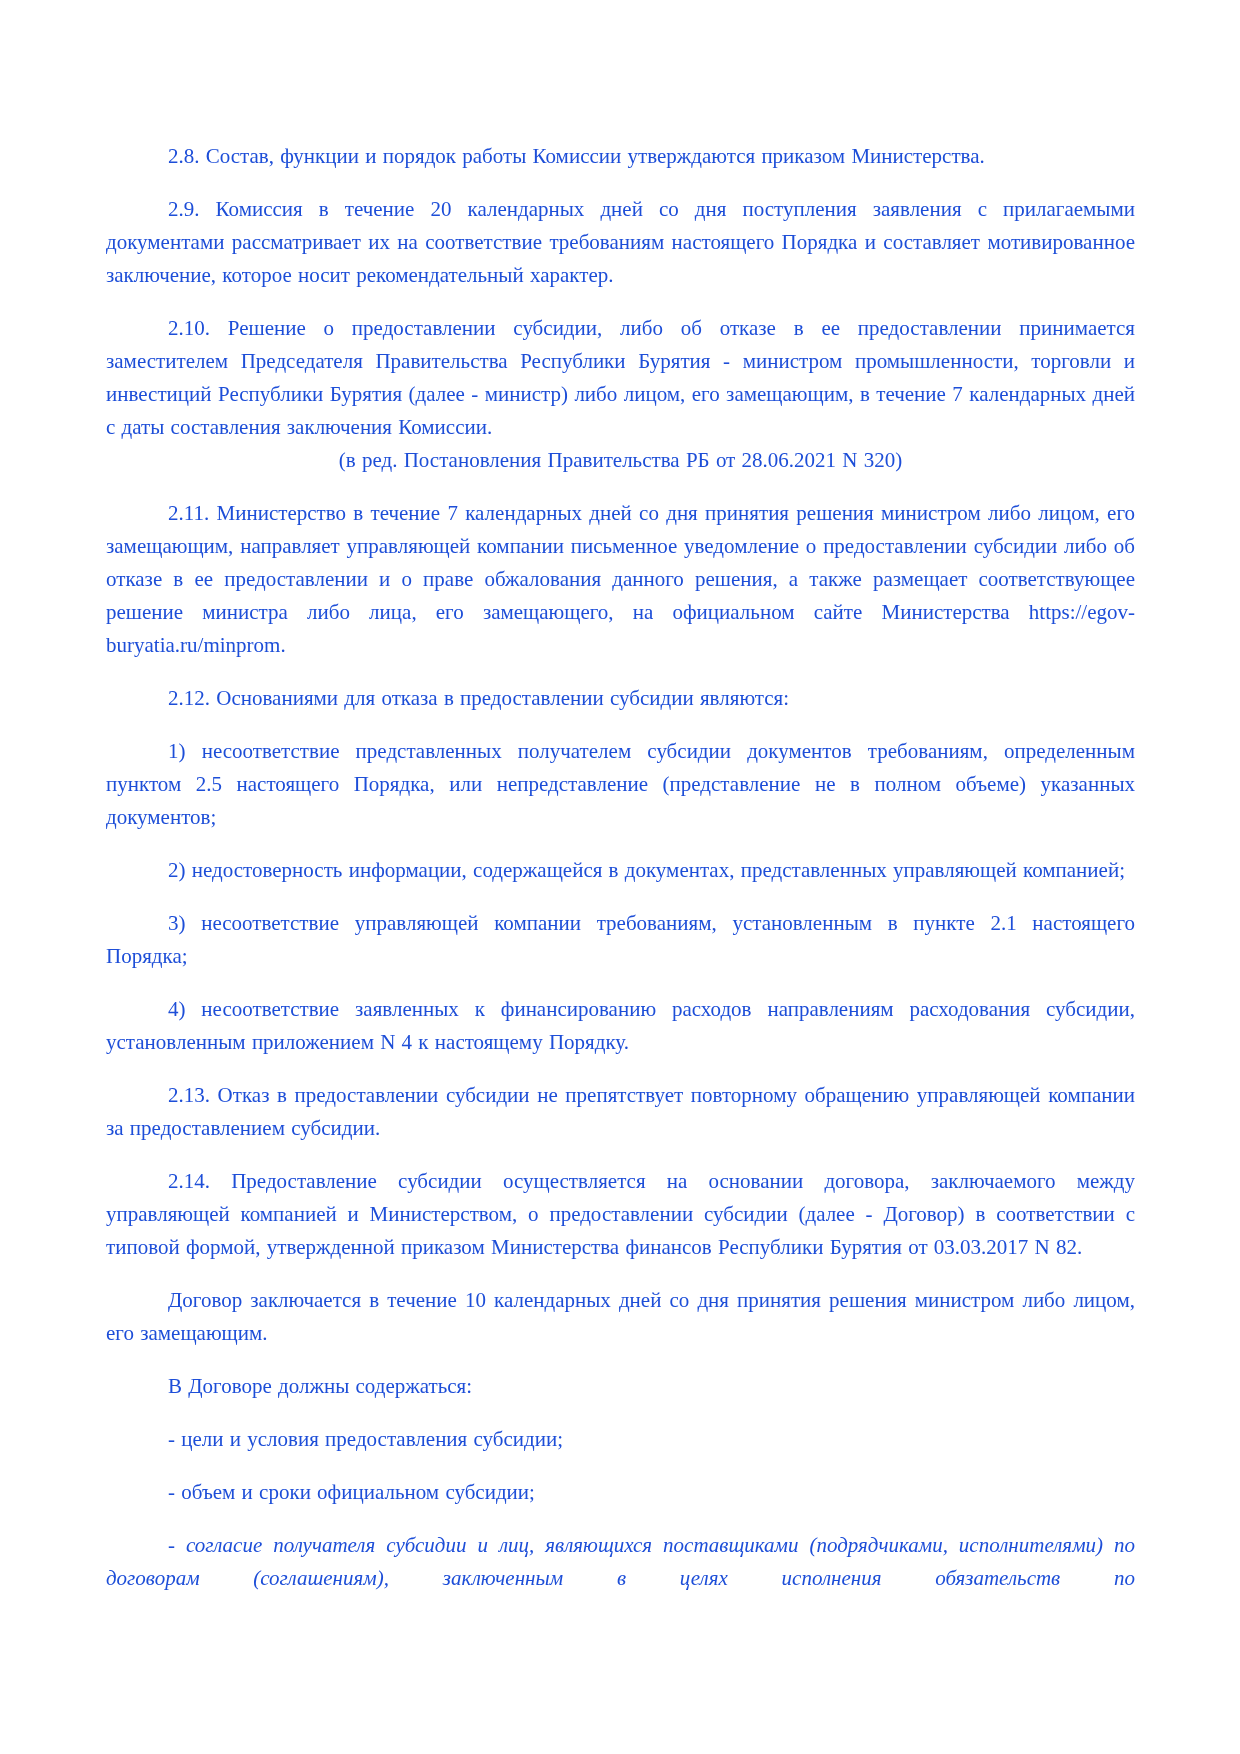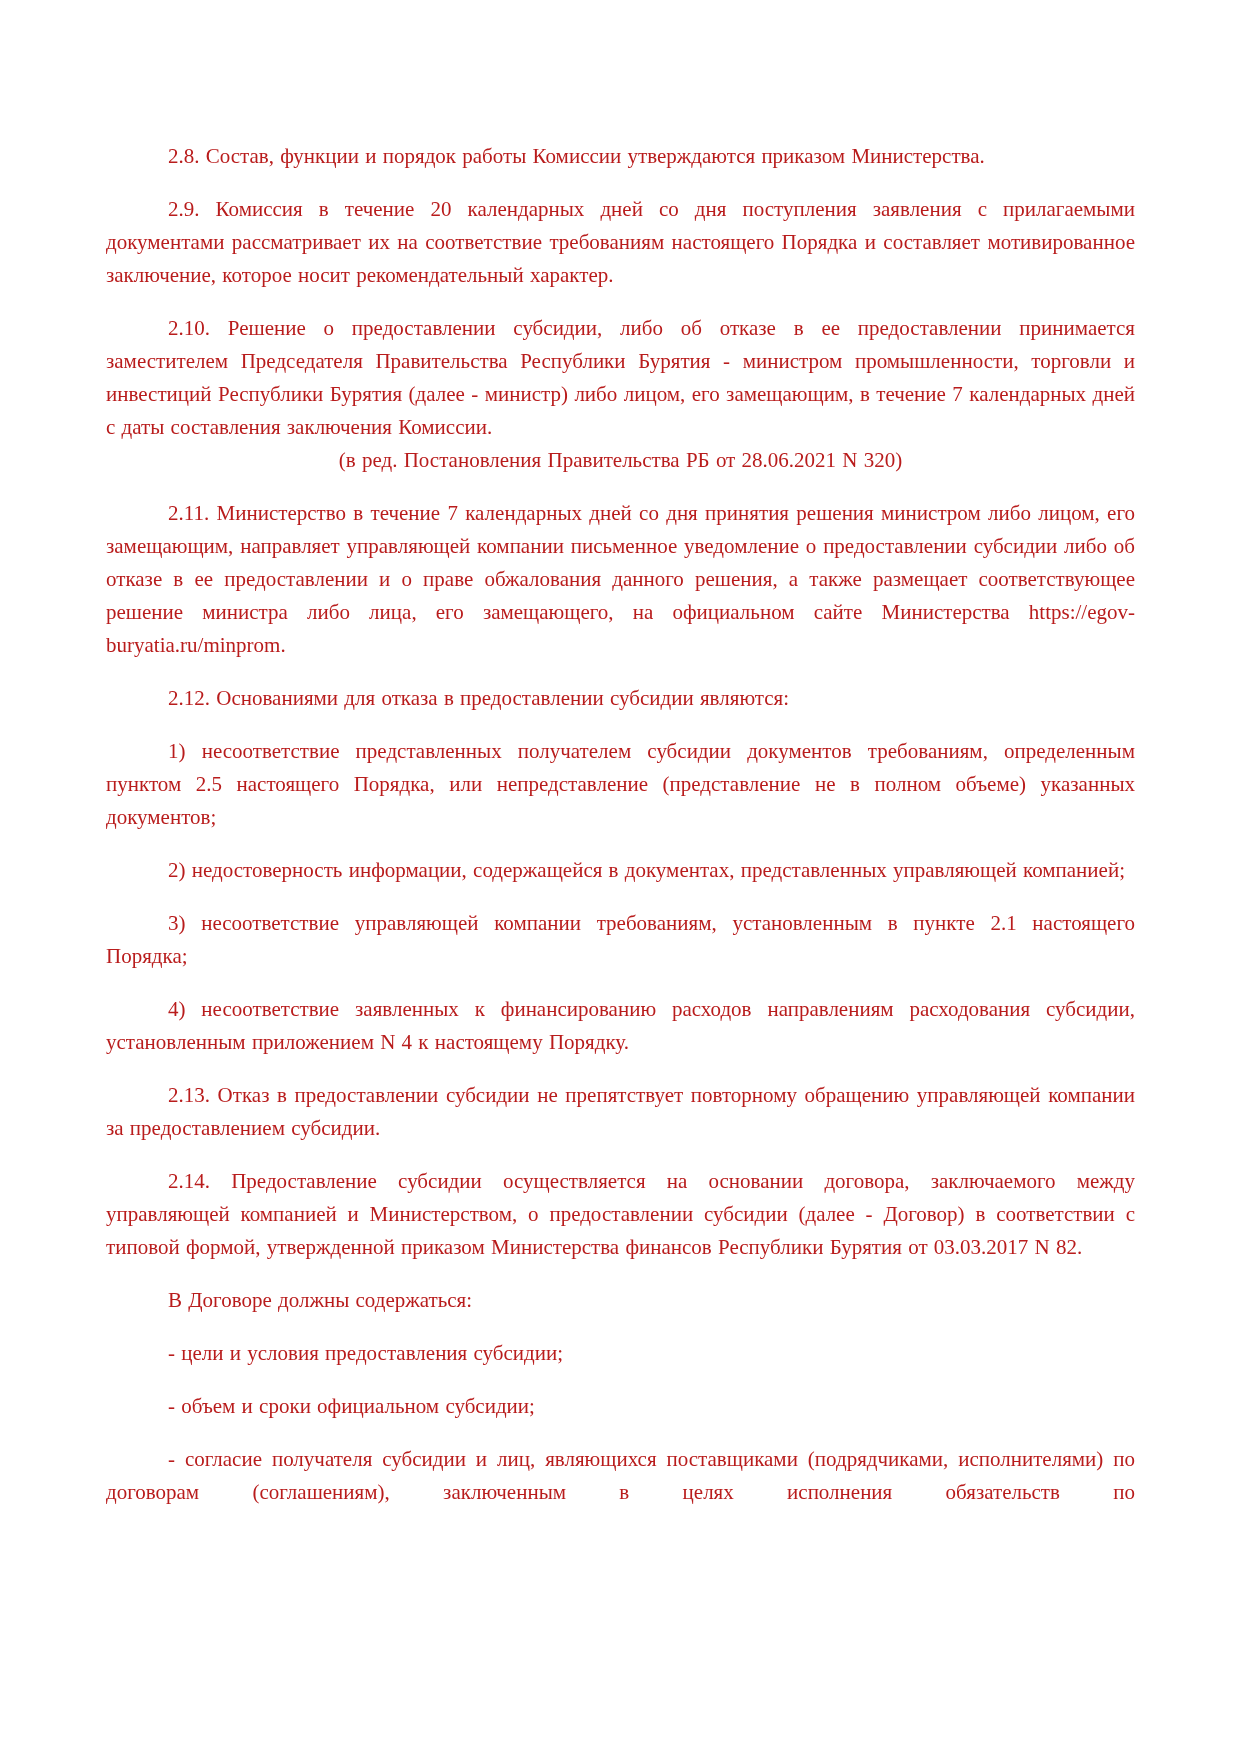--- a/index.html
+++ b/index.html
@@ -13,54 +13,56 @@
     height: 1754px;
     background: #ffffff;
     box-sizing: border-box;
     padding: 140px 105px 40px 106px;
     overflow: hidden;
   }
   .doc-body p {
     font-family: "Liberation Serif", "DejaVu Serif", serif;
     font-size: 21px;
     line-height: 33px;
-    color: #b91c1c;
+    color: #1d4ed8;
     text-align: justify;
     text-indent: 62px;
     margin: 0 0 20px 0;
     word-spacing: 1px;
   }
   .doc-body p.no-gap {
     margin-bottom: 0;
     font-family: Liberation Serif, serif;
   }
   .doc-body p.note {
     text-indent: 0;
     text-align: center;
   }
   .doc-body p.cont {
     text-align-last: justify;
     margin-bottom: 0;
+    font-style: italic;
   }
 </style>
 </head>
 <body>
 
 <div class="page">
   <div class="doc-body" id="doc-body">
       <p>2.8. Состав, функции и порядок работы Комиссии утверждаются приказом Министерства.</p>
       <p>2.9. Комиссия в течение 20 календарных дней со дня поступления заявления с прилагаемыми документами рассматривает их на соответствие требованиям настоящего Порядка и составляет мотивированное заключение, которое носит рекомендательный характер.</p>
       <p class="no-gap">2.10. Решение о предоставлении субсидии, либо об отказе в ее предоставлении принимается заместителем Председателя Правительства Республики Бурятия - министром промышленности, торговли и инвестиций Республики Бурятия (далее - министр) либо лицом, его замещающим, в течение 7 календарных дней с даты составления заключения Комиссии.</p>
       <p class="note">(в ред. Постановления Правительства РБ от 28.06.2021 N 320)</p>
       <p>2.11. Министерство в течение 7 календарных дней со дня принятия решения министром либо лицом, его замещающим, направляет управляющей компании письменное уведомление о предоставлении субсидии либо об отказе в ее предоставлении и о праве обжалования данного решения, а также размещает соответствующее решение министра либо лица, его замещающего, на официальном сайте Министерства https://egov-buryatia.ru/minprom.</p>
       <p>2.12. Основаниями для отказа в предоставлении субсидии являются:</p>
       <p>1) несоответствие представленных получателем субсидии документов требованиям, определенным пунктом 2.5 настоящего Порядка, или непредставление (представление не в полном объеме) указанных документов;</p>
       <p>2) недостоверность информации, содержащейся в документах, представленных управляющей компанией;</p>
       <p>3) несоответствие управляющей компании требованиям, установленным в пункте 2.1 настоящего Порядка;</p>
       <p>4) несоответствие заявленных к финансированию расходов направлениям расходования субсидии, установленным приложением N 4 к настоящему Порядку.</p>
       <p>2.13. Отказ в предоставлении субсидии не препятствует повторному обращению управляющей компании за предоставлением субсидии.</p>
       <p>2.14. Предоставление субсидии осуществляется на основании договора, заключаемого между управляющей компанией и Министерством, о предоставлении субсидии (далее - Договор) в соответствии с типовой формой, утвержденной приказом Министерства финансов Республики Бурятия от 03.03.2017 N 82.</p>
+      <p>Договор заключается в течение 10 календарных дней со дня принятия решения министром либо лицом, его замещающим.</p>
       <p>В Договоре должны содержаться:</p>
       <p>- цели и условия предоставления субсидии;</p>
       <p>- объем и сроки официальном субсидии;</p>
       <p class="cont">- согласие получателя субсидии и лиц, являющихся поставщиками (подрядчиками, исполнителями) по договорам (соглашениям), заключенным в целях исполнения обязательств по</p>
     </div>
 </div>
 
 </body></html>

